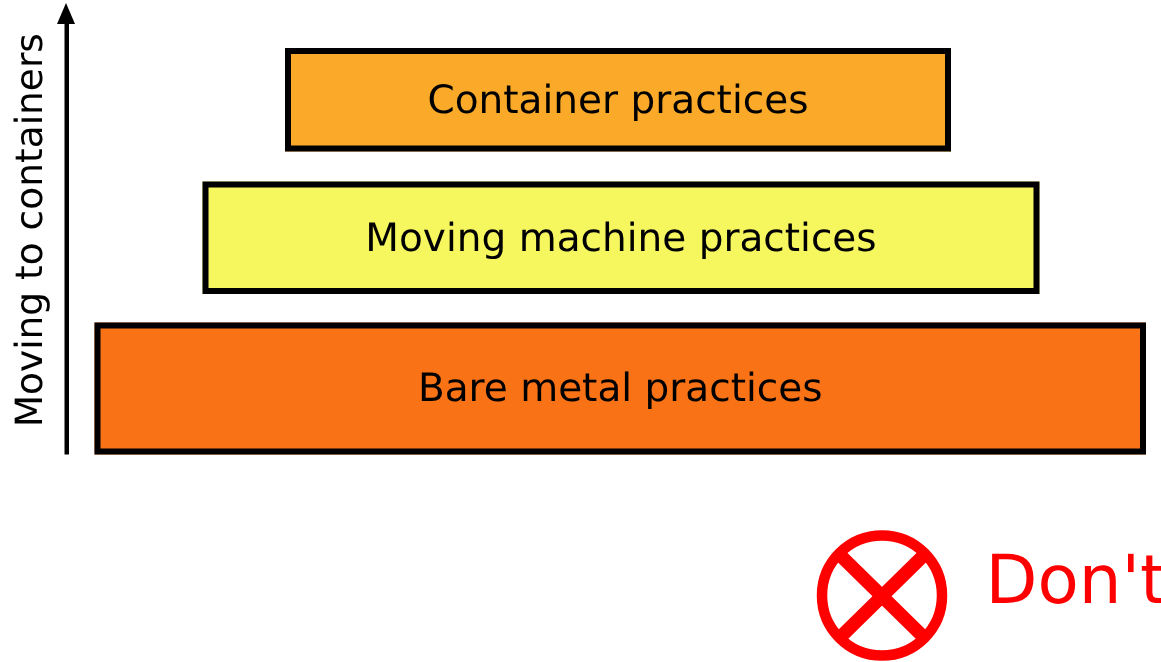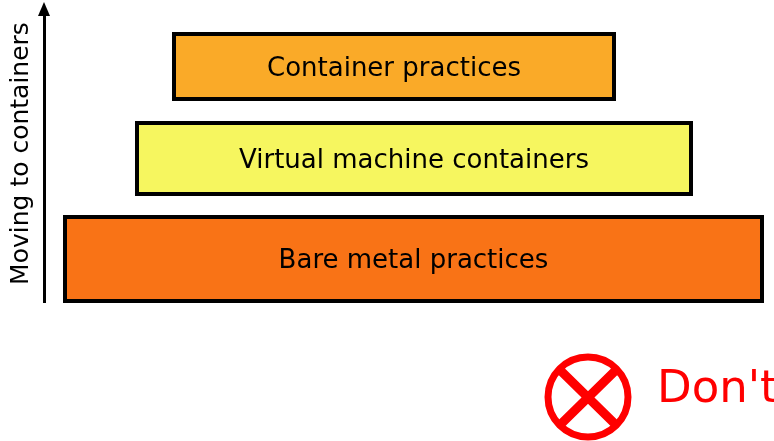--- a/index.html
+++ b/index.html
@@ -55,21 +55,21 @@
   .layer {
     position: absolute;
     box-sizing: border-box;
     border: 4px solid #000000;
     display: flex;
     align-items: center;
     justify-content: center;
     font-size: 26px;
     color: #000000;
   }
-  .layer-0 { left: 172px; top: 32px;  width: 444px; height: 69px; }
+  .layer-0 { left: 190px; top: 32px;  width: 444px; height: 69px; }
   .layer-1 { left: 135px; top: 121px; width: 558px; height: 75px; }
   .layer-2 { left: 63px;  top: 215px; width: 701px; height: 88px; }
   
   .dont-group {
     position: absolute;
     left: 541px;
     top: 352px;
     display: flex;
     align-items: center;
     gap: 22px;
@@ -95,21 +95,21 @@
   </div>
   <div class="axis-label">
     <span>Moving to containers</span>
   </div>
 
   <div class="layer layer-0" style="background-color: rgb(250, 170, 40);">
     <span>Container practices</span>
   </div>
 
   <div class="layer layer-1" style="background-color: rgb(246, 246, 95);">
-    <span>Virtual machine containers</span>
+    <span>Moving machine practices</span>
   </div>
 
   <div class="layer layer-2" style="background-color: #f97316;">
     <span>Bare metal practices</span>
   </div>
 
   <div class="dont-group">
     <svg width="94" height="89" viewBox="0 0 94 89">
       <circle cx="47" cy="45" r="40" fill="none" stroke-width="7" stroke="#FF0000"></circle>
       <line x1="20" y1="19" x2="74" y2="72" stroke-width="9" stroke-linecap="round" stroke="#FF0000"></line>

